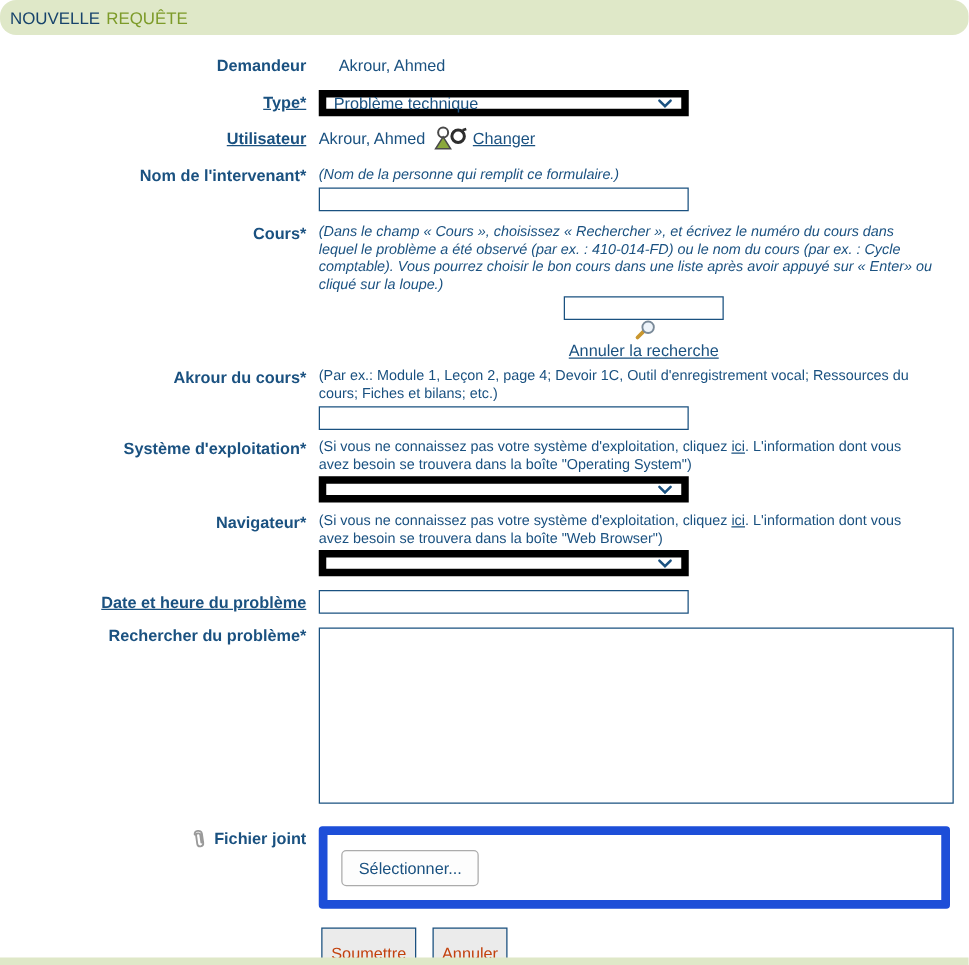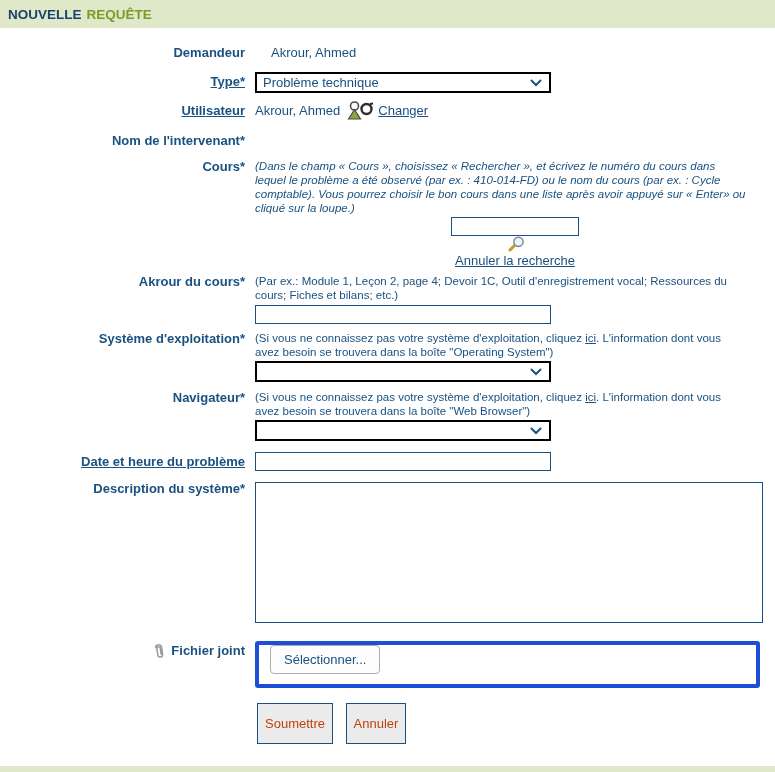--- a/index.html
+++ b/index.html
@@ -3,21 +3,21 @@
 <meta charset="utf-8">
 <style>
   html,body { margin:0; padding:0; }
   body {
     width:775px; height:772px; overflow:hidden; background:#ffffff;
     font-family:"Liberation Sans","DejaVu Sans",sans-serif;
     color:#1a5180; position:relative;
   }
   .header {
     height:28px; background:#dfe8c8; display:flex; align-items:center;
-    padding:0 0 0 8px; font-weight:bold; font-size:13.5px;
+    padding:0 0 0 8px; font-weight:normal; font-size:13.5px;border-radius:13px;
   }
   .header .t1 { color:#17436b; margin-right:5px; }
   .header .t2 { color:#7d9b29;text-align:center; }
 
   .form { padding-top:17px; font-size:13px; }
   .row { display:flex; align-items:flex-start; }
   .lbl {
     flex:0 0 245px; width:245px; text-align:right; font-weight:bold;
     font-size:13px; line-height:16px; box-sizing:border-box;
   }
@@ -29,41 +29,41 @@
   a, .link { color:#1a5180; text-decoration:underline; cursor:pointer; }
 
   input.txt {
     width:288px; height:15px; border:1px solid #1a5180; background:#fff;
     padding:1px 3px; margin-top:1px;
     font:13px "Liberation Sans","DejaVu Sans",sans-serif; color:#1a5180;
   }
   input.txt.small { width:120px; margin-top:0; }
 
   .selectbox {
-    width:296px; height:21px; box-sizing:border-box; border:2px solid #000000;
+    width:296px; height:21px; box-sizing:border-box; border:6px solid #000000;
     background:#fff; display:flex; align-items:center;
     padding:0 7px 0 6px; font-size:13px; cursor:default; margin-top:1px;
   }
   .selectbox .sv { flex:1 1 auto; white-space:nowrap; overflow:hidden; }
 
   textarea.desc {
     width:508px; height:141px; box-sizing:border-box; border:1px solid #1a5180;
     resize:none; font:13px "Liberation Sans","DejaVu Sans",sans-serif;
     color:#1a5180; margin-top:1px;
   }
 
   .inline-line { display:flex; align-items:center;flex-direction:column; }
   .loupe { margin:0 5px 0 6px; }
 
   .lbl-with-icon { display:inline-flex; align-items:center; }
   .clip { margin-right:5px; transform:rotate(-8deg); }
 
   .filebox {
-    width:505px; height:47px; box-sizing:border-box; border:4px solid #1d4ed8;
-    border-radius:3px; display:flex; align-items:flex-start; padding-left:11px;
+    width:505px; height:66px; box-sizing:border-box; border:7px solid #1d4ed8;
+    border-radius:3px; display:flex; align-items:center; padding-left:11px;
   }
   .selbtn {
     font:13px "Liberation Sans","DejaVu Sans",sans-serif; color:#1a5180;
     background:#fdfdfd; border:1px solid #ababab; border-radius:4px;
     padding:6px 13px; cursor:pointer;
   }
 
   .btnrow { padding-left:257px; }
   .btn {
     font:13px "Liberation Sans","DejaVu Sans",sans-serif; color:#c2410c;
@@ -134,20 +134,24 @@
             <circle cx="20.5" cy="9" r="5" fill="none" stroke="#2e2e2e" stroke-width="2.4"></circle>
             <path d="M24 4.2 l3 -1" stroke="#2e2e2e" stroke-width="2"></path>
           </svg>
           <a>Changer</a>
         </span>
       </div>
     </div>
 
     <div class="row r-intervenant">
       <div class="lbl">Nom de l'intervenant*</div>
+      <div class="content">
+        <div class="hint italic">(Nom de la personne qui remplit ce formulaire.)</div>
+        <input class="txt" type="text" style="">
+      </div>
     </div>
 
 
     <div class="row r-cours">
       <div class="lbl">Cours*</div>
       <div class="content">
         <div class="hint italic">(Dans le champ « Cours », choisissez « Rechercher », et écrivez le numéro du cours dans lequel le problème a été observé (par ex. : 410-014-FD) ou le nom du cours (par ex. : Cycle comptable). Vous pourrez choisir le bon cours dans une liste après avoir appuyé sur « Enter» ou cliqué sur la loupe.)</div>
         <div class="inline-line">
           <input class="txt small" type="text" style="">
           <svg class="loupe" width="18" height="17" viewBox="0 0 18 17">
@@ -194,21 +198,21 @@
     </div>
 
     <div class="row r-date">
       <div class="lbl pt2">Date et heure du problème</div>
       <div class="content">
         <input class="txt" type="text" style="">
       </div>
     </div>
 
     <div class="row r-desc">
-      <div class="lbl">Description du système*</div>
+      <div class="lbl">Rechercher du problème*</div>
       <div class="content">
         <textarea class="desc" style=""></textarea>
       </div>
     </div>
 
     <div class="row r-fichier">
       <div class="lbl">
         <span class="lbl-with-icon">
           <svg class="clip" width="14" height="19" viewBox="0 0 14 19">
             <path d="M4.2 6.2 C4.2 2.8 10 2.8 10 6.2 L10 13.8 C10 17 5.2 17 5.2 13.8 L5.2 7.2 C5.2 5.2 8.6 5.2 8.6 7.2 L8.6 13.4" fill="none" stroke="#9a9a9a" stroke-width="1.5" stroke-linecap="round"></path>

